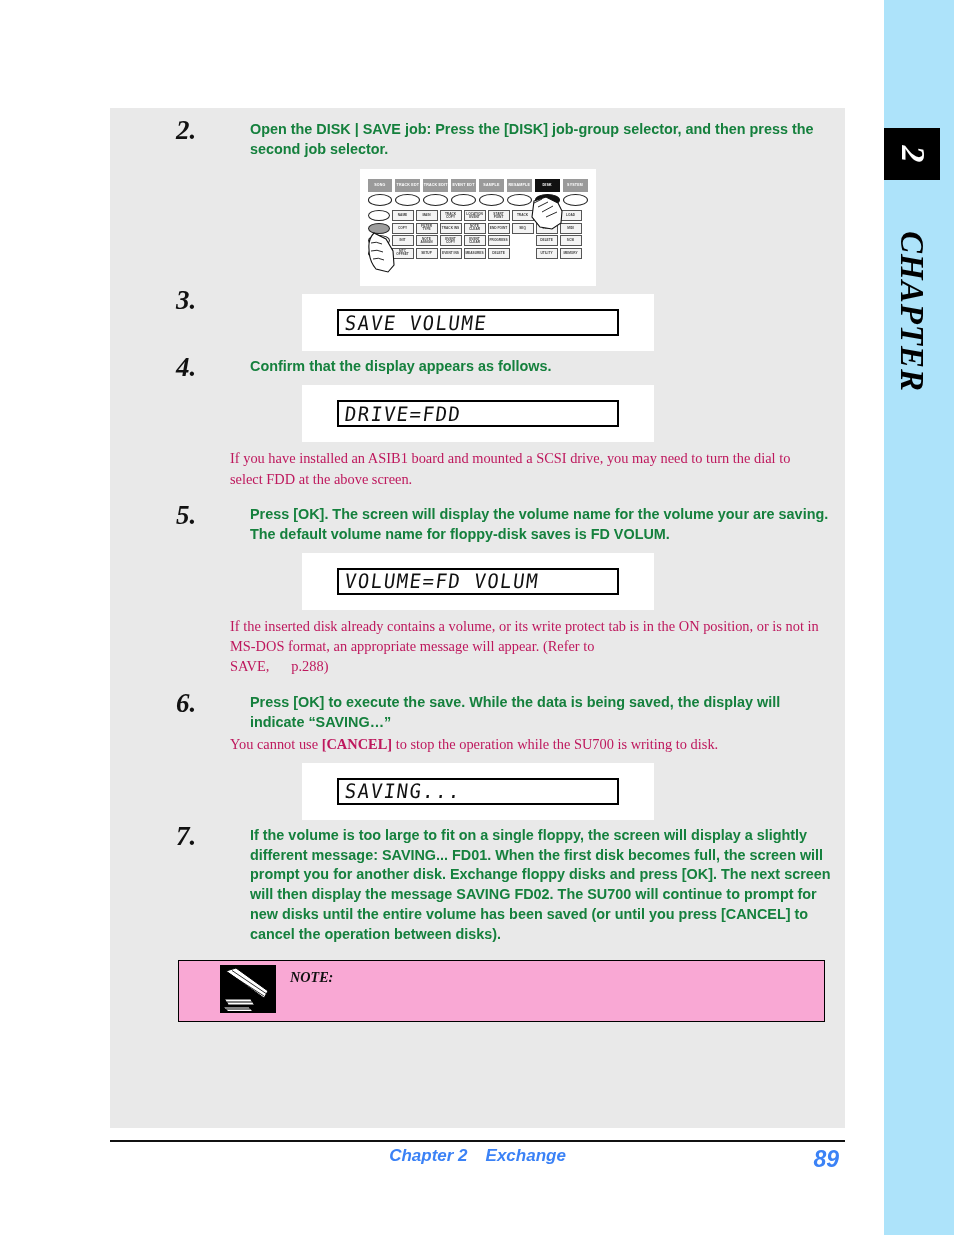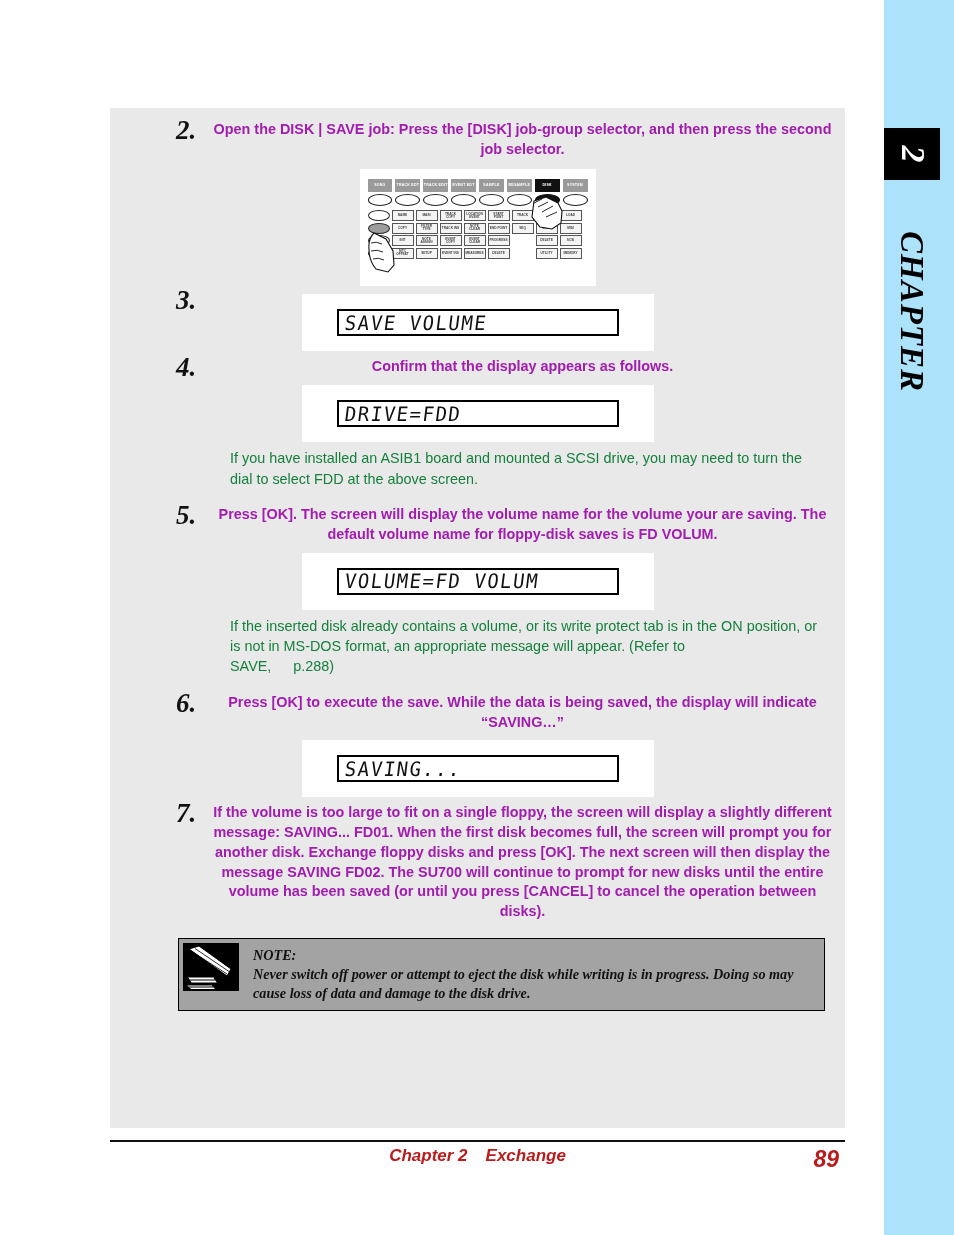--- a/index.html
+++ b/index.html
@@ -61,29 +61,30 @@
     position: absolute; left: 66px; top: -5px;
     font-family: "Liberation Serif", serif;
     font-weight: bold; font-style: italic;
     font-size: 27px; color:#111;
   }
   .step-body {
     font-family: "Liberation Sans", sans-serif;
     font-weight: bold;
     font-size: 14.4px;
     line-height: 1.37;
-    color: #a21caf;
-    text-align: center;
+    color: #15803d;
+    text-align: left;
+    margin-left: 40px;
   }
   .sub-para {
-    font-family: Liberation Sans, sans-serif;
+    font-family: Liberation Serif, serif;
     font-weight: normal;
     font-size: 14.4px;
     line-height: 1.42;
-    color: #15803d;
+    color: #be185d;
     margin-top: 6px;
     padding-left: 20px;
     padding-right: 10px;
   }
   .sub-para .bold { font-weight: bold; }
   .gap-glyph { display:inline-block; width: 22px; }
 
   
   #panel-figure {
     margin: 10px auto 4px auto;
@@ -156,23 +157,24 @@
     color:#111;
     white-space: pre;
     transform: skewX(-7deg) scaleY(1.05);
     transform-origin: left center;
   }
 
   
   #note-box {
     margin: 16px 20px 0 68px;
     border: 1.4px solid #000;
-    background: #a3a3a3;
+    background: #f9a8d4;
     display:flex;
     min-height: 62px;
+    padding-left: 37px;
   }
   #note-icon {
     width: 56px; flex:none;
     background:#000;
     position:relative;
     margin: 4px 0 4px 4px;
     height: 48px;
   }
   #note-icon svg { position:absolute; inset:0; }
   #note-text {
@@ -187,21 +189,21 @@
   #footer-rule {
     position:absolute; left:110px; top:1140px;
     width: 735px; height: 1.6px; background:#111;
   }
   #footer {
     position:absolute; left:110px; top:1146px;
     width:735px;
     display:flex; align-items:baseline; justify-content:center;
     font-family:"Liberation Sans", sans-serif;
     font-style: italic; font-weight:bold;
-    font-size:17px; color:#b91c1c;
+    font-size:17px; color:#3b82f6;
   }
   #footer .chap { margin-right:18px; }
   #footer .pageno {
     position:absolute; right:6px; font-style:italic; font-weight:bold; font-size:23px;
   }
 </style>
 </head>
 <body>
 
 <div id="chapter-sidebar">
@@ -340,20 +342,23 @@
       <div class="sub-para">
         <span>If the inserted disk already contains a volume, or its write protect tab is in the ON position, or is not in MS-DOS format, an appropriate message will appear. (Refer to</span>
         <br>
         <span>SAVE,</span><span class="gap-glyph"></span><span>p.288)</span>
       </div>
     </div>
 
     <div class="step" style="margin-top:16px;">
       <span class="step-num">6.</span>
       <div class="step-body">Press [OK] to execute the save. While the data is being saved, the display will indicate “SAVING…”</div>
+      <div class="sub-para" style="margin-top:2px;">
+        <span>You cannot use </span><span class="bold">[CANCEL]</span><span> to stop the operation while the SU700 is writing to disk.</span>
+      </div>
     </div>
 
     <div class="lcd-figure">
       <div class="lcd-screen">
         <span class="lcd-text">SAVING...</span>
       </div>
     </div>
 
     <div class="step" style="margin-top:6px;">
       <span class="step-num">7.</span>
@@ -367,21 +372,20 @@
           <path d="M6 6 L16 3 L48 26 L44 33 Z" fill="#ffffff" stroke="#000" stroke-width="1"></path>
           <path d="M8 8 L44 31 M12 5.5 L46 28.5" stroke="#000" stroke-width="0.8" fill="none"></path>
           <path d="M5 34 L30 34 L34 40 L9 40 Z" fill="#ffffff"></path>
           <path d="M5 34 L30 34 M7 37 L32 37 M9 40 L34 40" stroke="#000" stroke-width="1.1" fill="none"></path>
           <path d="M4 42 L28 42 L32 46 L8 46 Z" fill="#ffffff"></path>
           <path d="M4 42 L28 42 M6 44 L30 44" stroke="#000" stroke-width="1" fill="none"></path>
         </svg>
       </div>
       <div id="note-text">
         <div>NOTE:</div>
-        <div>Never switch off power or attempt to eject the disk while writing is in progress. Doing so may cause loss of data and damage to the disk drive.</div>
       </div>
     </div>
 
   </div>
 </div>
 
 <div id="footer-rule"></div>
 <div id="footer">
   <span class="chap">Chapter 2</span>
   <span>Exchange</span>

